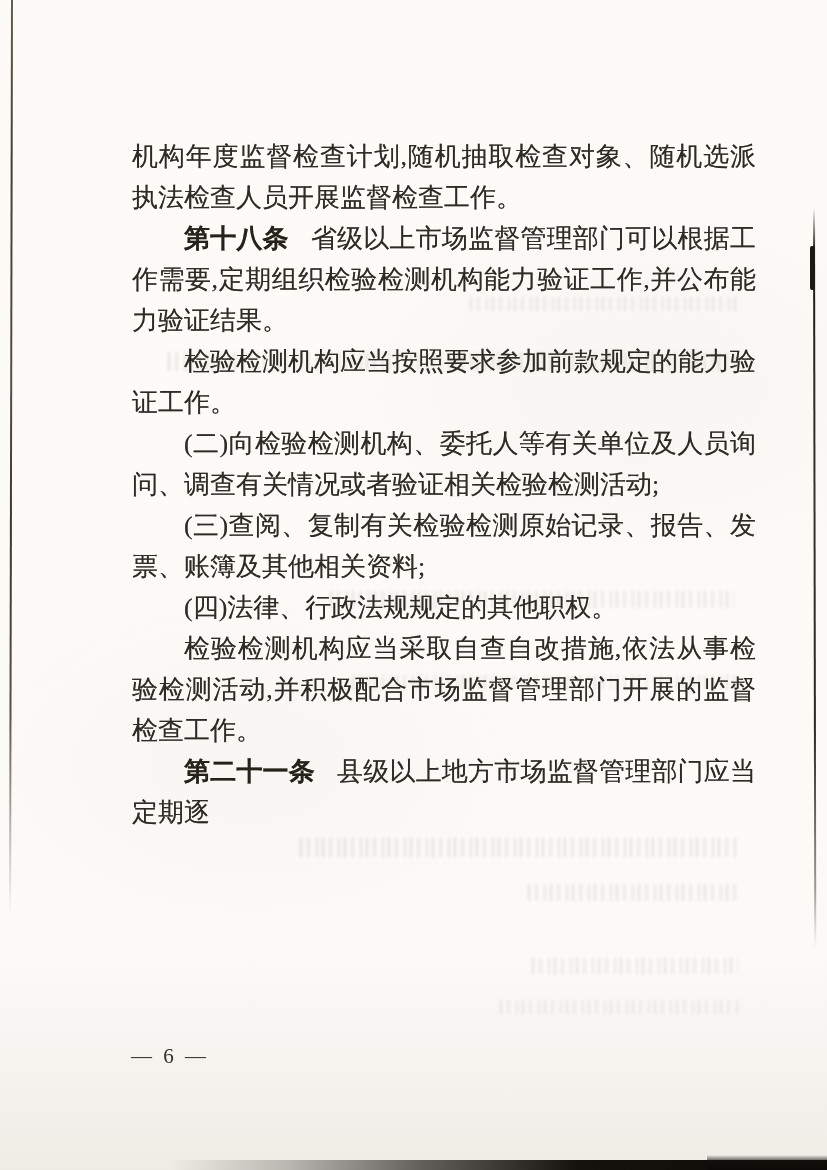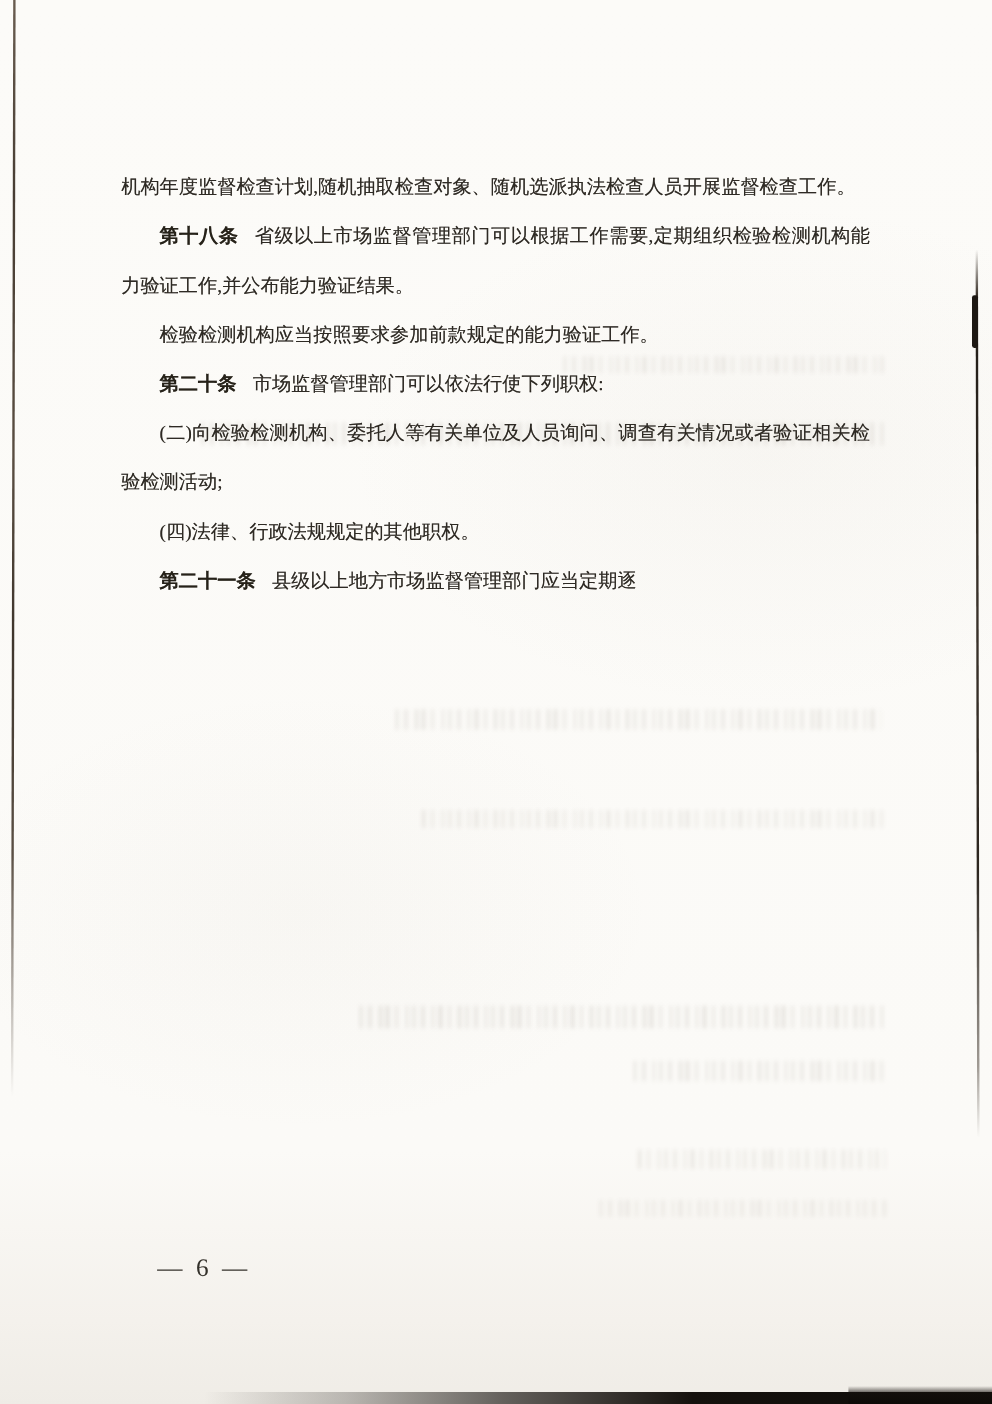--- a/index.html
+++ b/index.html
@@ -15,24 +15,24 @@
     background:
       radial-gradient(ellipse 500px 300px at 640px 380px, rgba(190,180,165,0.07), rgba(0,0,0,0) 70%),
       radial-gradient(ellipse 420px 260px at 250px 760px, rgba(190,180,165,0.06), rgba(0,0,0,0) 70%),
       linear-gradient(180deg, #fcfbf8 0%, #fbfaf7 82%, #f4f1ec 94%, #efece6 100%);
     overflow: hidden;
   }
 
   
   .text-col {
     position: absolute;
-    left: 101px; top: 136px;
+    left: 132px; top: 136px;
     width: 624px;
     color: #2e2a24;
-    font-size: 16px;
+    font-size: 26px;
     line-height: 41px;
     text-shadow: 0 0 0.5px rgba(46,42,36,0.55);
     font-family: Liberation Serif, serif;
   }
   .para {
     margin: 0;
     text-align: justify;
     text-justify: inter-ideograph;
   }
   .para.indent { text-indent: 2em; }
@@ -138,26 +138,27 @@
   <div class="text-col">
   <p class="para"><span class="art"></span><span class="ptxt">机构年度监督检查计划,随机抽取检查对象、随机选派执法检查人员开展监督检查工作。</span></p>
 
 
 
   <p class="para indent"><span class="art">第十八条</span><span class="ptxt">省级以上市场监督管理部门可以根据工作需要,定期组织检验检测机构能力验证工作,并公布能力验证结果。</span></p>
 
   <p class="para indent"><span class="art"></span><span class="ptxt">检验检测机构应当按照要求参加前款规定的能力验证工作。</span></p>
 
 
-  <p class="para indent"><span class="art">第二十条</span><span class="ptxt">市场监督管理部门可以依法行使下列职权:</span></p>
 
 
   <p class="para indent"><span class="art"></span><span class="ptxt">(二)向检验检测机构、委托人等有关单位及人员询问、调查有关情况或者验证相关检验检测活动;</span></p>
 
+  <p class="para indent"><span class="art"></span><span class="ptxt">(三)查阅、复制有关检验检测原始记录、报告、发票、账簿及其他相关资料;</span></p>
 
   <p class="para indent"><span class="art"></span><span class="ptxt">(四)法律、行政法规规定的其他职权。</span></p>
 
+  <p class="para indent"><span class="art"></span><span class="ptxt">检验检测机构应当采取自查自改措施,依法从事检验检测活动,并积极配合市场监督管理部门开展的监督检查工作。</span></p>
 
   <p class="para indent"><span class="art">第二十一条</span><span class="ptxt">县级以上地方市场监督管理部门应当定期逐</span></p>
 </div>
 
   <div class="page-num">— 6 —</div>
 </div>
 
 </body></html>

